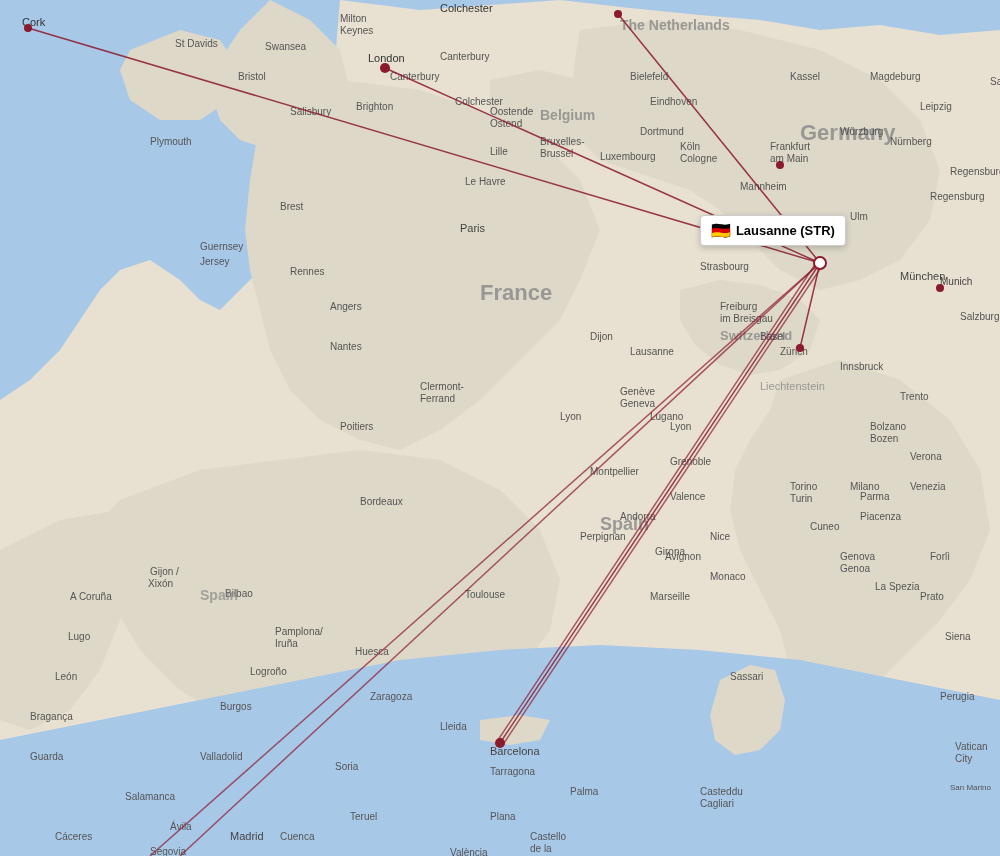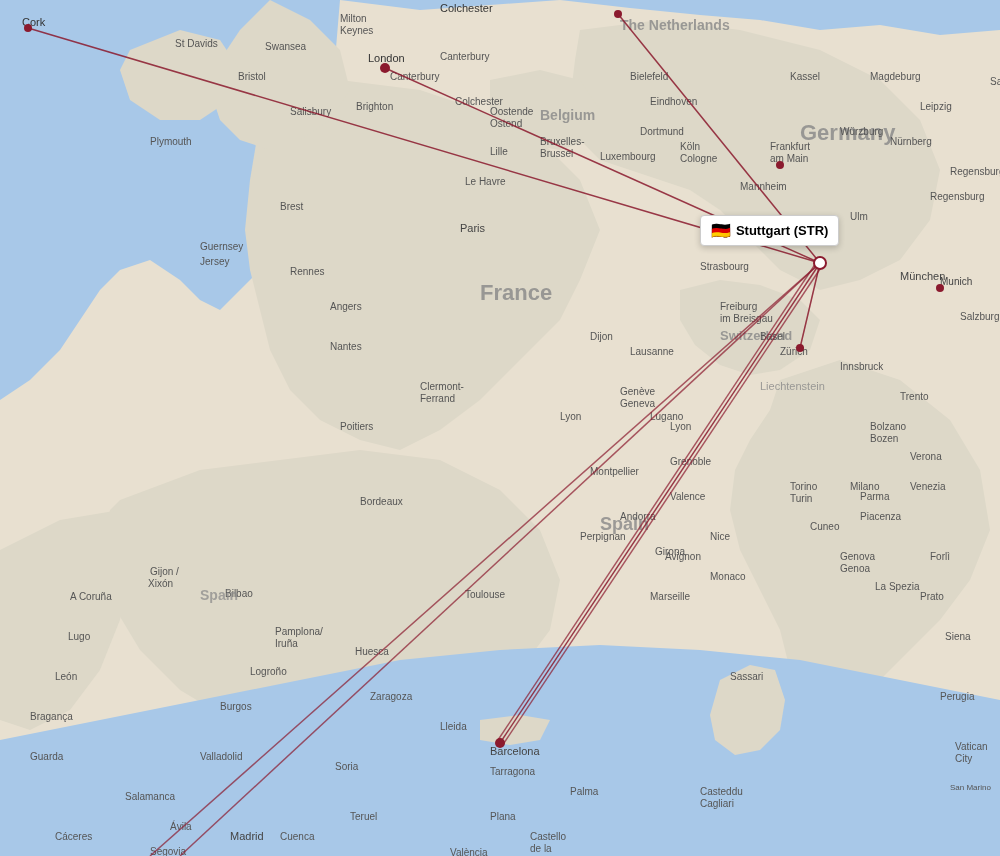--- a/index.html
+++ b/index.html
@@ -245,15 +245,15 @@
 
     <circle cx="500" cy="743" r="5" fill="#8b1a2e"></circle>
 
     <circle cx="800" cy="348" r="4" fill="#8b1a2e"></circle>
 
     <circle cx="940" cy="288" r="4" fill="#8b1a2e"></circle>
   </svg>
 
   <div class="tooltip" style="left: 700px; top: 215px;">
     <span class="flag">🇩🇪</span>
-    <span>Stuttgart (STR)</span>
+    <span>Lausanne (STR)</span>
   </div>
 </div>
 
 </body></html>

